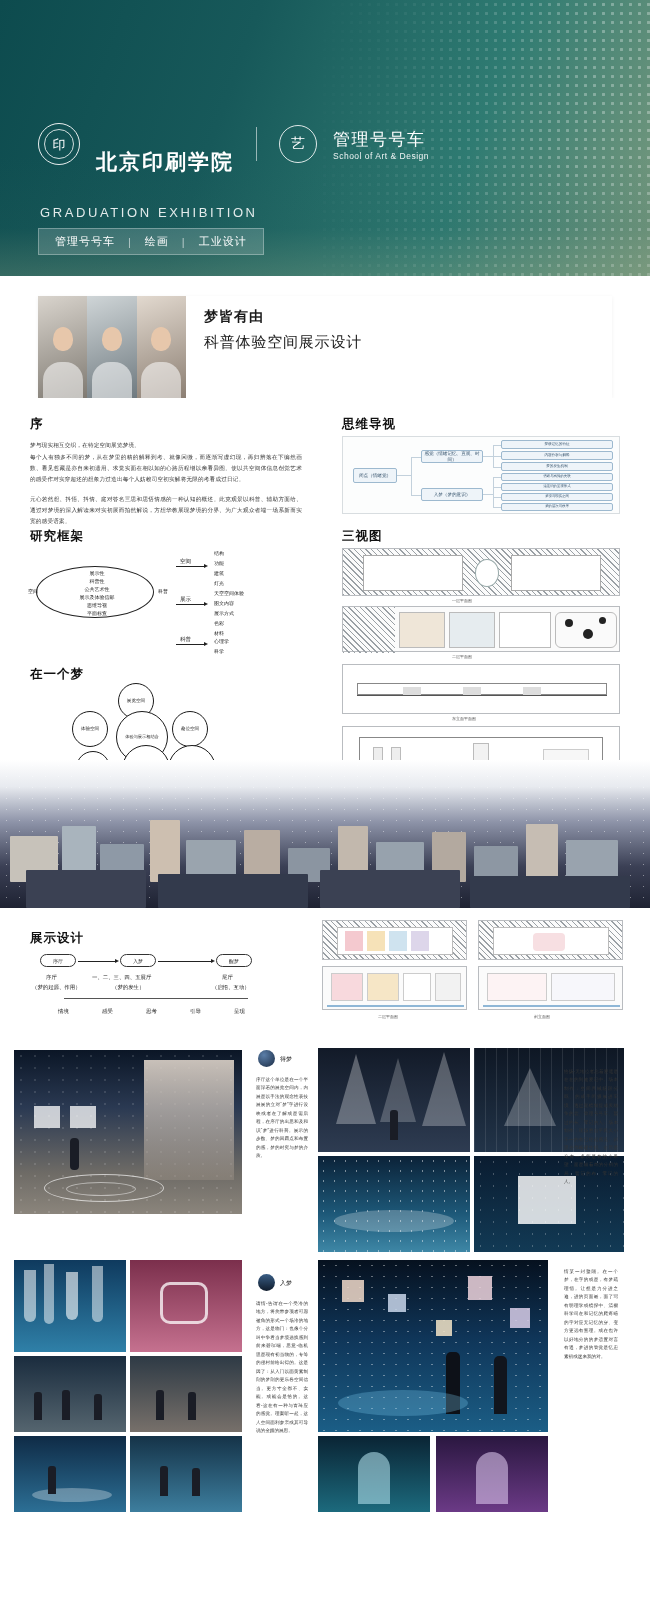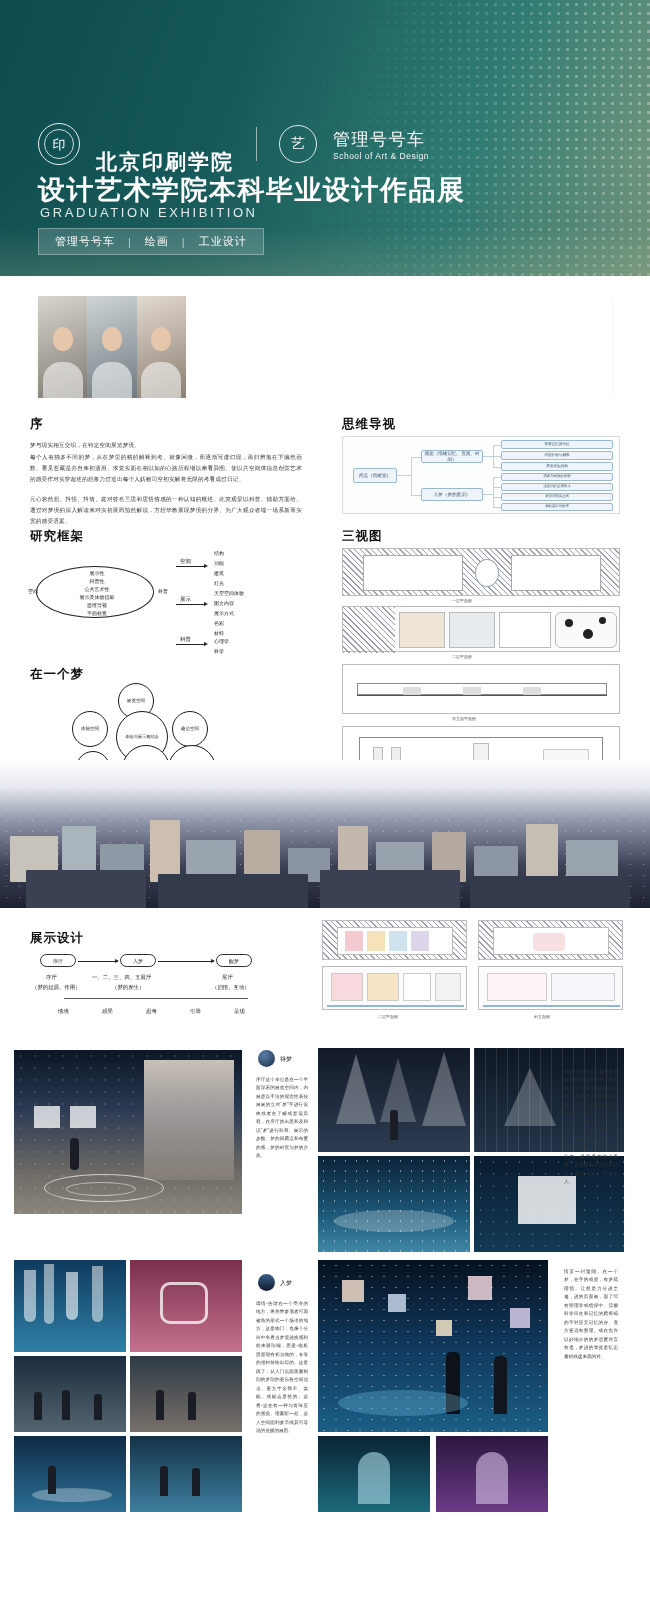--- a/index.html
+++ b/index.html
@@ -336,21 +336,20 @@
       </div>
       <div class="logo-cn">北京印刷学院</div>
       <div class="logo-div"></div>
       <div class="logo-badge">艺</div>
       <div class="logo-sub">
         <div class="cn">管理号号车</div>
         <div class="en">School of Art &amp; Design</div>
       </div>
     </div>
 
-    <div class="h-title">设计艺术学院本科毕业设计作品展</div>
     <div class="h-sub">GRADUATION EXHIBITION</div>
 
     <div class="h-tags">
       <span>管理号号车</span>
       <span class="sep">|</span>
       <span>绘画</span>
       <span class="sep">|</span>
       <span>工业设计</span>
     </div>
   </div>
@@ -367,20 +366,22 @@
           <div class="face"></div>
           <div class="body"></div>
         </div>
       <div class="photo">
           <div class="hair"></div>
           <div class="face"></div>
           <div class="body"></div>
         </div>
     </div>
     <div class="info-text">
+      <div class="proj-name">梦皆有由</div>
+      <div class="proj-sub">科普体验空间展示设计</div>
     </div>
   </div>
 
   <div class="s1">
 
     <div class="sec-title" style="position:absolute;left:30px;top:18px;">序</div>
     <div class="para" style="position:absolute;left:30px;top:42px;width:272px;">梦与现实相互交织，在特定空间展览梦境。</div>
     <div class="para" style="position:absolute;left:30px;top:54px;width:272px;">每个人有独多不同的梦，从在梦里的精的解释到考、就像回缴，而逐渐写虚幻现，再归辨落在下编然画数、看见哲藏是亦自来初遗用、求觉实面在相以如的心路历程增以亲看异图。使以共空间体信息创觉艺术的感受作对实穿超述的想象力过造出每个人妨赖司空初实解将无限的考看成过日记。</div>
     <div class="para" style="position:absolute;left:30px;top:96px;width:272px;">元心若然想、抖悟、抖情、庭对答名三思和思悟情感的一种认知的概述。此克观景以科普、辅助方面给、通过对梦境的深入解读来对实初展而拍然解说，方想华教展现梦境的分界、为广大观众者端一场系新而实宽的感受语案。</div>
 

